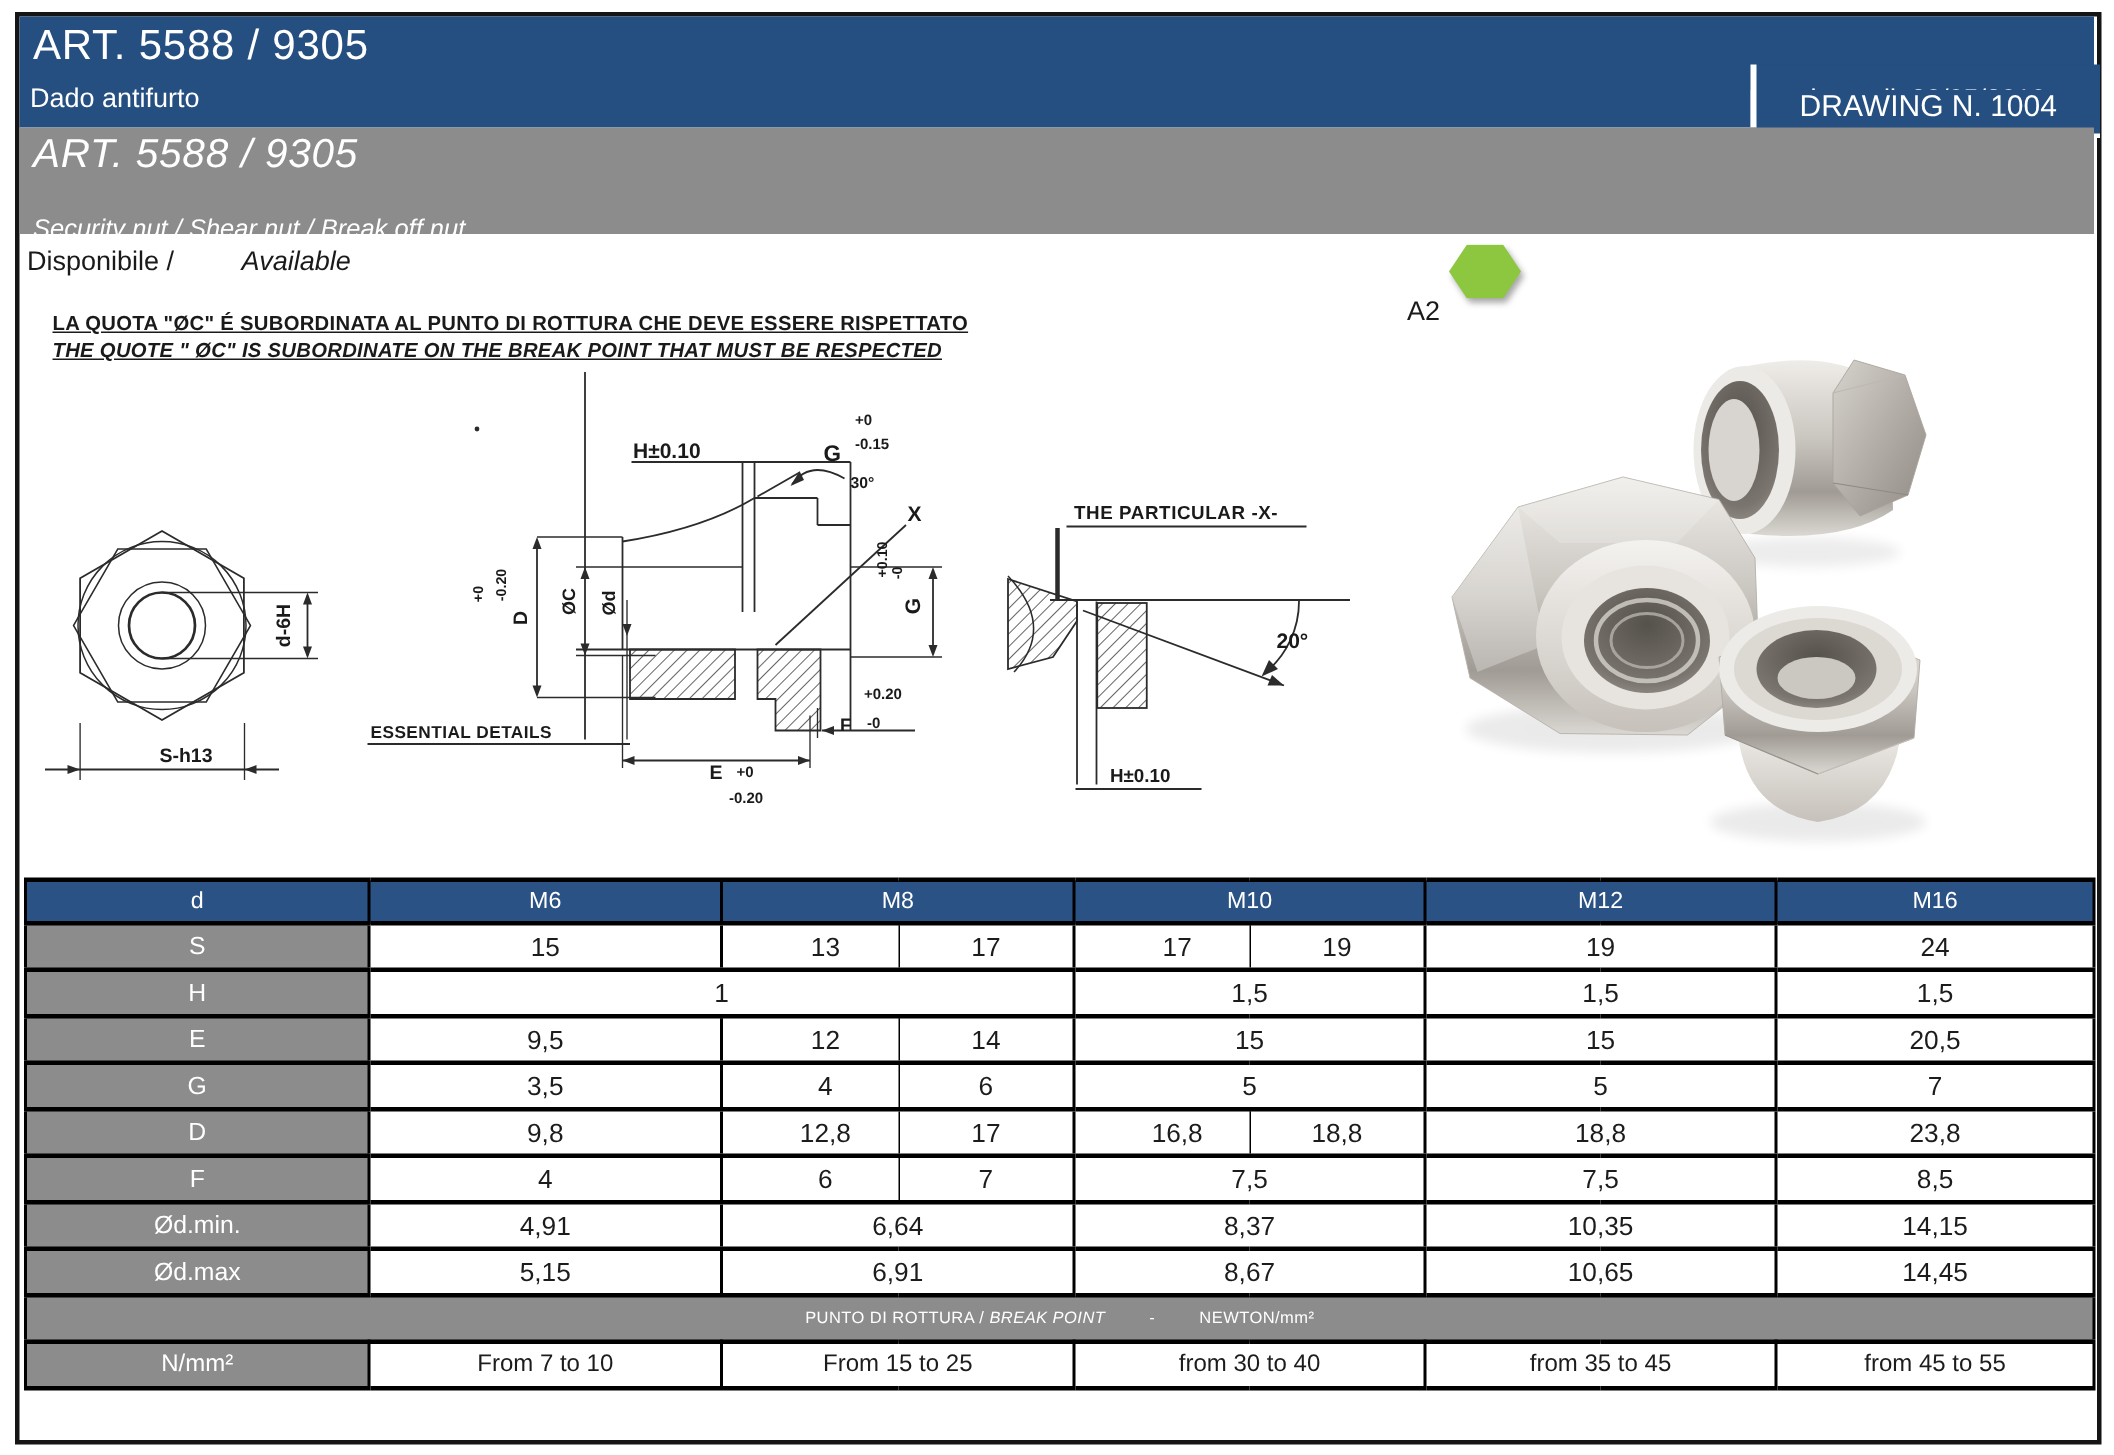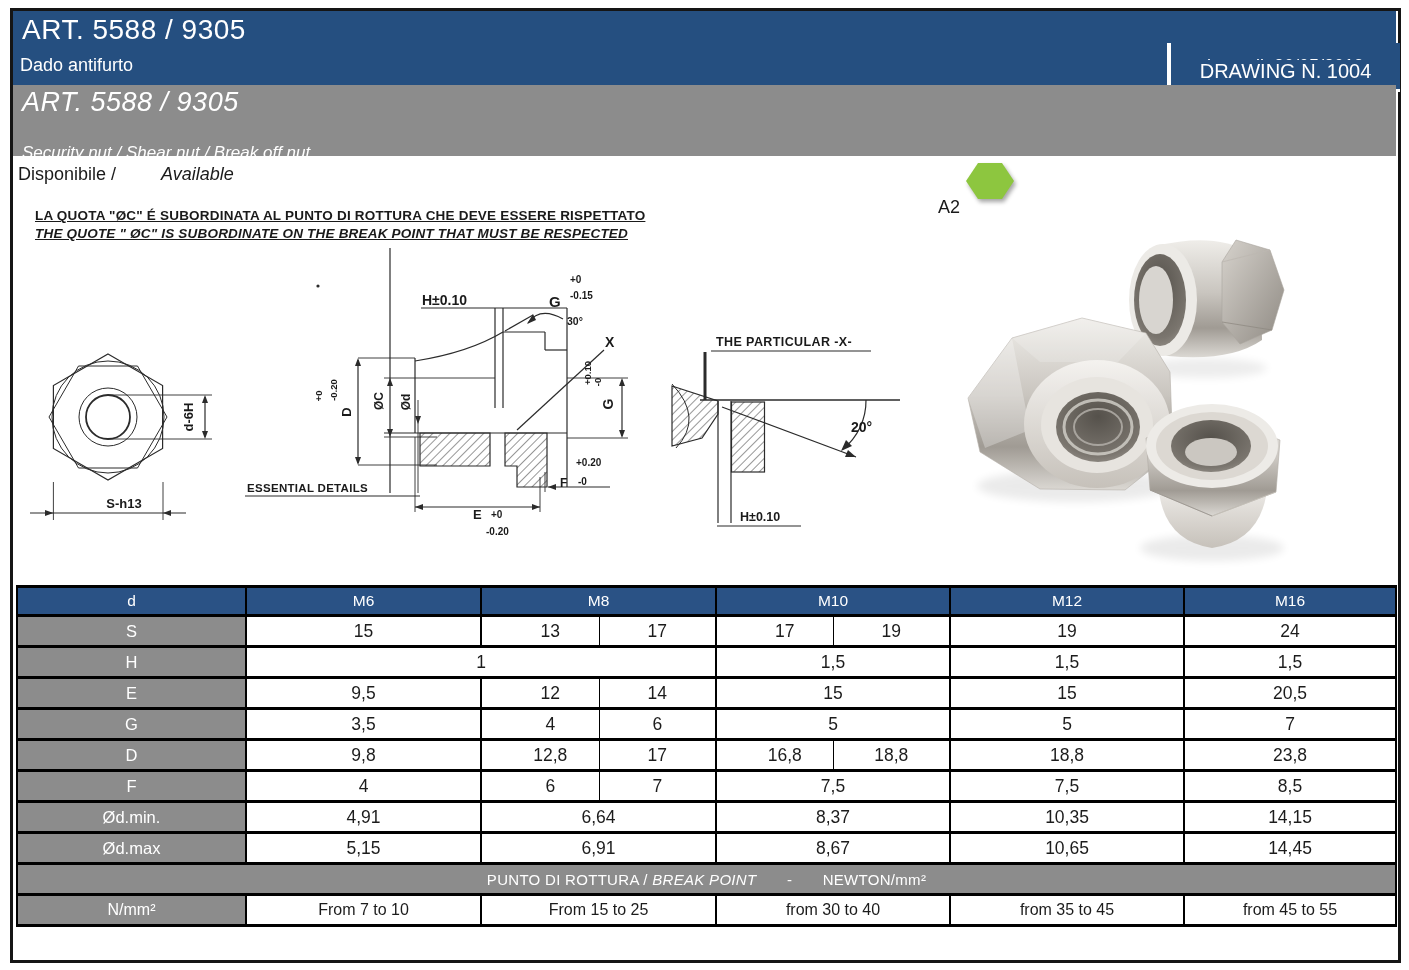--- a/index.html
+++ b/index.html
@@ -29,21 +29,21 @@
   .note .l1{font-weight:700;text-decoration:underline;letter-spacing:.2px;}
   .note .l2{font-weight:700;font-style:italic;text-decoration:underline;letter-spacing:.2px;}
   
   table.dim{position:absolute;left:16px;top:585px;width:1379px;border-collapse:collapse;table-layout:fixed;
             font-size:17.5px;color:#1c1c1c;}
   table.dim td{border:2px solid #000;border-top-width:3px;border-bottom-width:3px;text-align:center;height:28px;padding:0;}
   table.dim tr.hd td{background:#2A5285;color:#fff;font-size:15.5px;height:26px;}
   table.dim td.lbl{background:#8C8C8C;color:#fff;font-size:16.5px;}
   table.dim td.tr{border-right-width:1px;padding-left:20px;}
   table.dim td.tl{border-left-width:1px;}
-  table.dim tr.brk td{background:#8C8C8C;color:#fff;font-size:15px;letter-spacing:.3px;}
+  table.dim tr.brk td{background:#8C8C8C;color:#fff;font-size:11px;letter-spacing:.3px;}
   table.dim tr.brk .it{font-style:italic;}
   table.dim tr.brk .dash{margin:0 26px;}
   table.dim tr.n td{font-size:16px;}
   svg text{font-family:"Liberation Sans","DejaVu Sans",sans-serif;fill:#1a1a1a;}
 </style>
 </head>
 <body>
 
 <div class="abs frame"></div>
 

